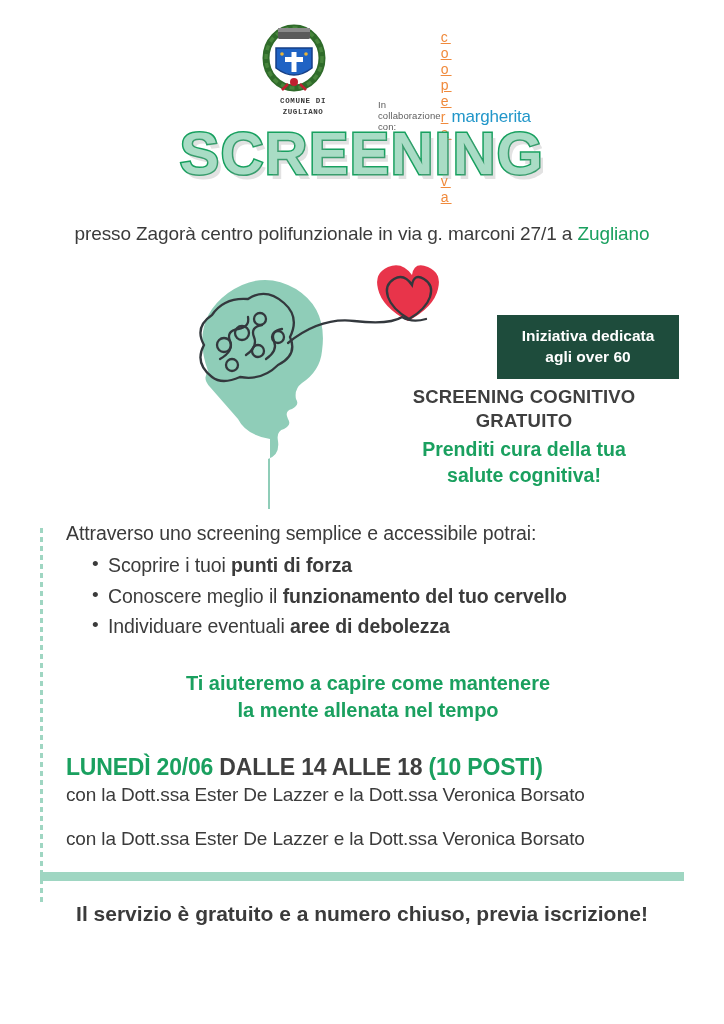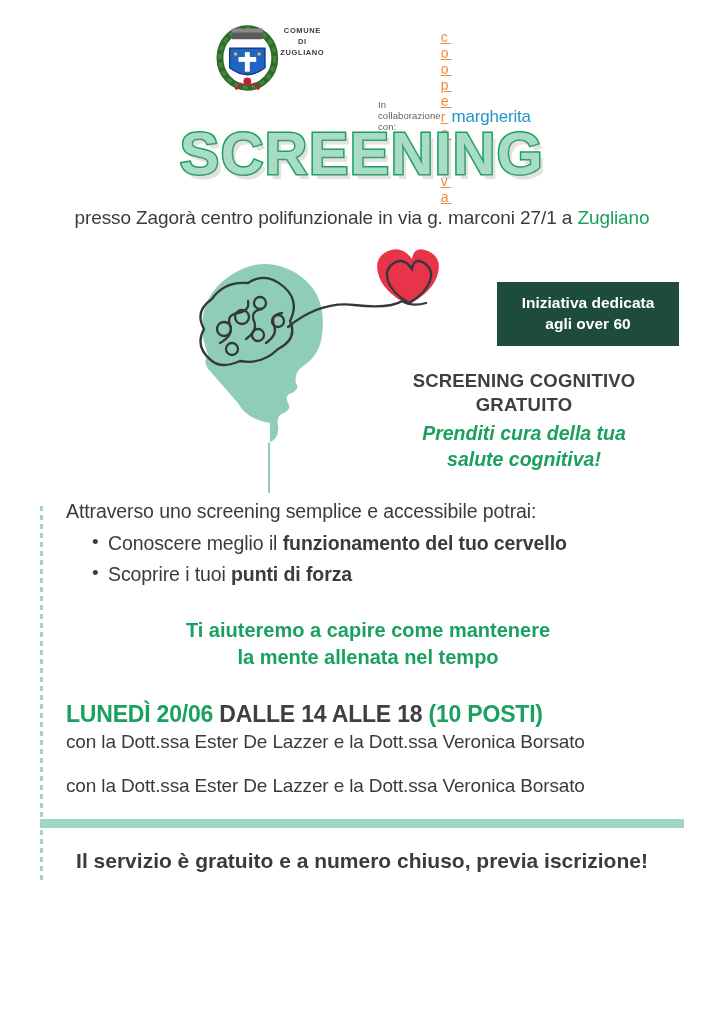--- a/index.html
+++ b/index.html
@@ -26,23 +26,24 @@
     display: flex;
     justify-content: center;
     align-items: flex-start;
     gap: 52px;
     padding-top: 22px;
     height: 112px;
   }
 
   .logo-comune {
     display: flex;
-    flex-direction: row;
-    align-items: flex-start;
+    flex-direction: column;
+    align-items: flex-end;
     width: 110px;
+    font-family: Liberation Mono, monospace;
   }
   .crest { width: 64px; height: 70px; }
   .comune-label {
     margin-top: 4px;
     font-size: 7.5px;
     font-weight: bold;
     letter-spacing: 0.6px;
     color: #3b3b3b;
     text-align: center;
     line-height: 1.45;
@@ -89,21 +90,21 @@
     paint-order: stroke fill;
     text-shadow: 4px 5px 0 rgba(150,150,150,0.28);
   }
   .title-main { font-size: 59px; line-height: 1.04; }
   .title-sub  { font-size: 45px; line-height: 1.12; letter-spacing: 1px; margin-top: 2px;}
 
   .venue {
     text-align: center;
     font-size: 19px;
     color: #3b3b3b;
-    margin-top: 22px;
+    margin-top: 38px;
     letter-spacing: -0.1px;
   }
   .venue .place { color: #1aa05f; }
 
   
   .mid {
     position: relative;
     height: 235px;
     margin-top: 14px;
   }
@@ -112,21 +113,21 @@
     position: absolute;
     left: 150px;
     top: 0;
     width: 330px;
     height: 250px;
   }
 
   .badge {
     position: absolute;
     right: 45px;
-    top: 39px;
+    top: 56px;
     background: #1e4c3c;
     color: #ffffff;
     font-size: 15.5px;
     font-weight: bold;
     line-height: 1.35;
     text-align: center;
     padding: 11px 16px;
     width: 182px;
   }
 
@@ -143,27 +144,26 @@
     color: #3f3f3f;
     line-height: 1.3;
     letter-spacing: .2px;
   }
   .side-green {
     font-size: 19.5px;
     font-weight: bold;
     color: #1aa05f;
     line-height: 1.3;
     margin-top: 4px;
-    font-style: italic;
   }
 
   
   .body-wrap {
     position: relative;
-    margin-top: 22px;
+    margin-top: 28px;
     padding-left: 66px;
     padding-right: 28px;
   }
   .dotted-rule {
     position: absolute;
     left: 40px;
     top: 6px;
     width: 3px;
     height: 378px;
     background-image: linear-gradient(#9fd6c2 52%, rgba(255,255,255,0) 0%);
@@ -358,24 +358,27 @@
 
   </div>
 
   <div class="body-wrap">
     <div class="dotted-rule"></div>
 
     <div class="lead">Attraverso uno screening semplice e accessibile potrai:</div>
 
     <ul class="benefits">
       <li>
+        <span>Scoprire i tuoi </span><b>punti di forza</b>
+      </li>
+      <li>
         <span>Conoscere meglio il </span><b>funzionamento del tuo cervello</b>
       </li>
       <li>
-        <span>Scoprire i tuoi </span><b>punti di forza</b>
+        <span>Individuare eventuali </span><b>aree di debolezza</b>
       </li>
     </ul>
 
     <div class="promise">
       <span>Ti aiuteremo a capire come mantenere</span><br>
       <span>la mente allenata nel tempo</span>
     </div>
 
     <div class="sessions">
 

